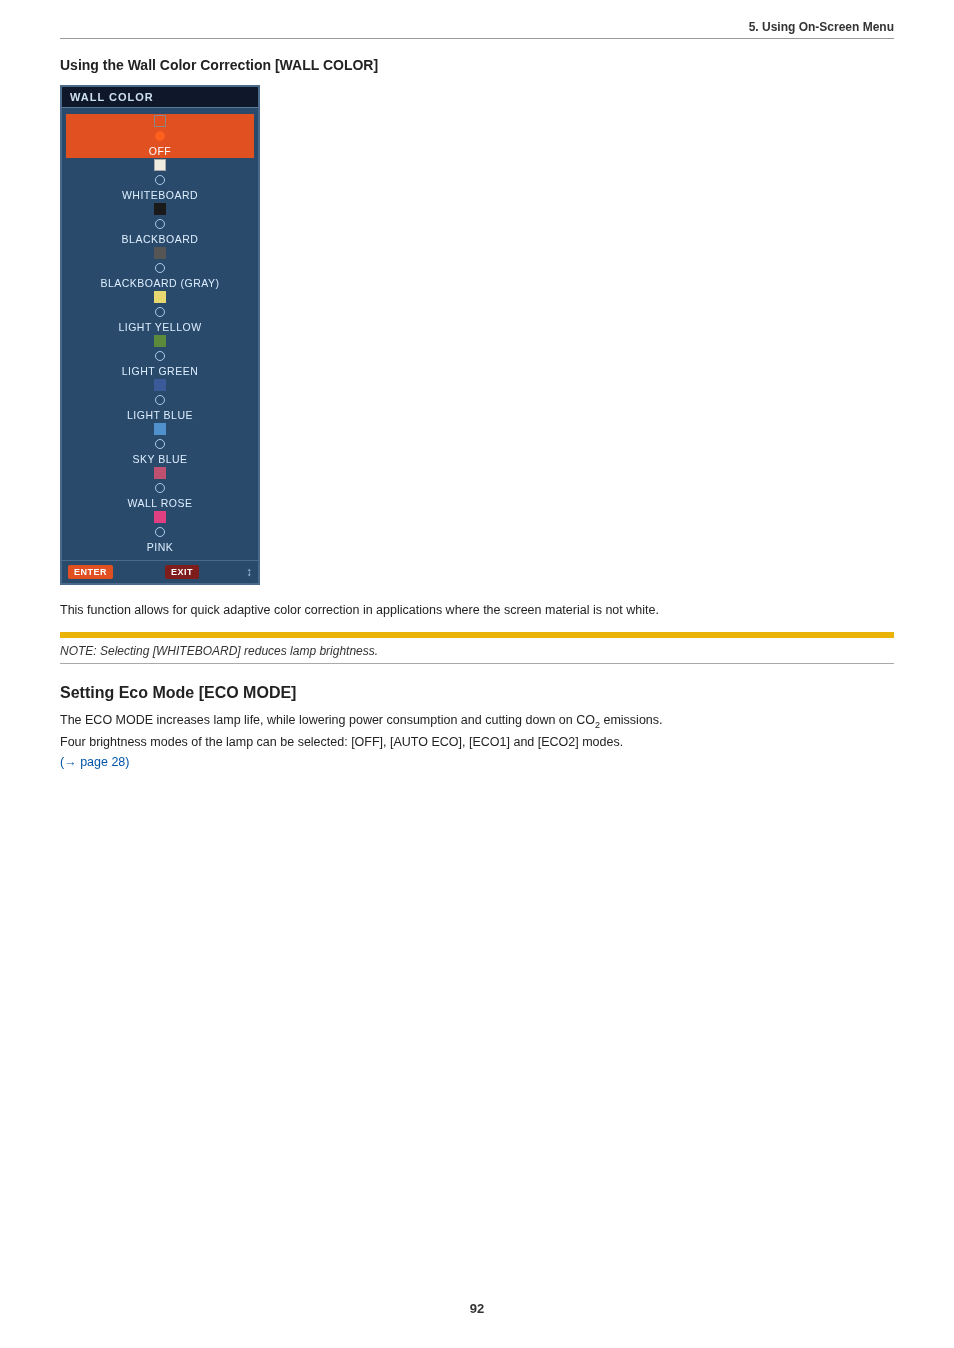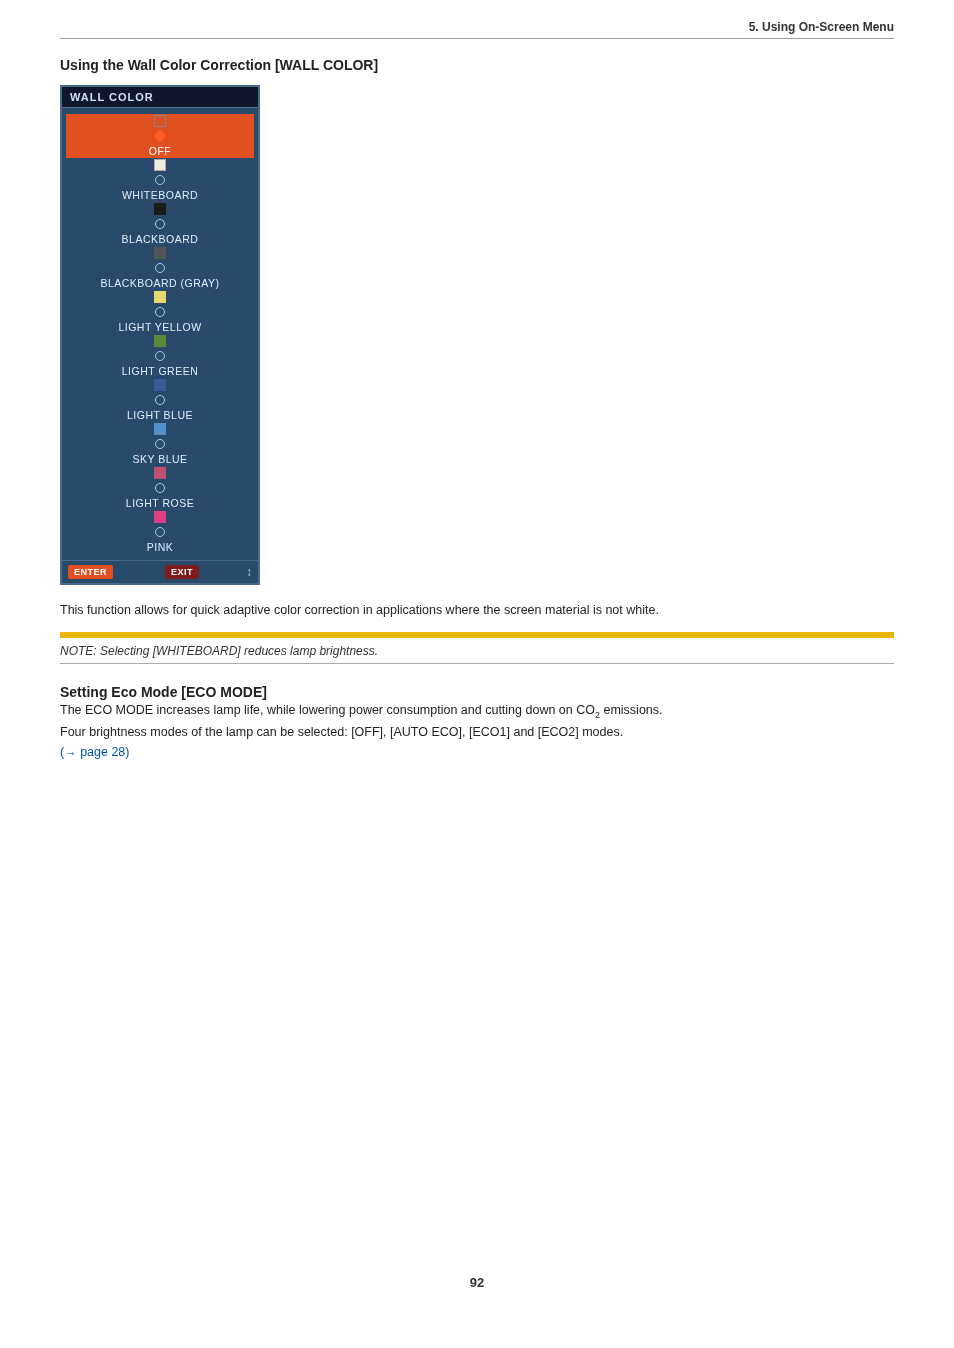--- a/index.html
+++ b/index.html
@@ -136,42 +136,43 @@
       margin-bottom: 20px;
     }
 
     .note-text {
       font-size: 12px;
       font-style: italic;
       color: #333;
     }
 
     .section-title2 {
-      font-size: 14px;
-      font-weight: bold;
+      font-size: 16px;
+      font-weight: bold;
+      margin-bottom: 8px;
     }
 
     .eco-text {
       font-size: 12.5px;
       color: #222;
       line-height: 1.6;
     }
 
     .eco-link {
       color: #0055aa;
       text-decoration: none;
     }
 
     .page-number {
       text-align: center;
       font-size: 13px;
       font-weight: bold;
       color: #333;
       position: absolute;
-      bottom: 58px;
+      bottom: 32px;
       left: 0;
       width: 954px;
     }
 
     sub {
       font-size: 9px;
     }
   </style>
 </head>
 <body>
@@ -232,21 +233,21 @@
 
       <div class="menu-item">
         <span class="color-swatch" style="background:#5090cc;"></span>
         <span class="radio-circle"></span>
         <span>SKY BLUE</span>
       </div>
 
       <div class="menu-item">
         <span class="color-swatch" style="background:#c05070;"></span>
         <span class="radio-circle"></span>
-        <span>LIGHT ROSE</span>
+        <span>WALL ROSE</span>
       </div>
 
       <div class="menu-item">
         <span class="color-swatch" style="background:#e04080;"></span>
         <span class="radio-circle"></span>
         <span>PINK</span>
       </div>
 
     </div>
 

